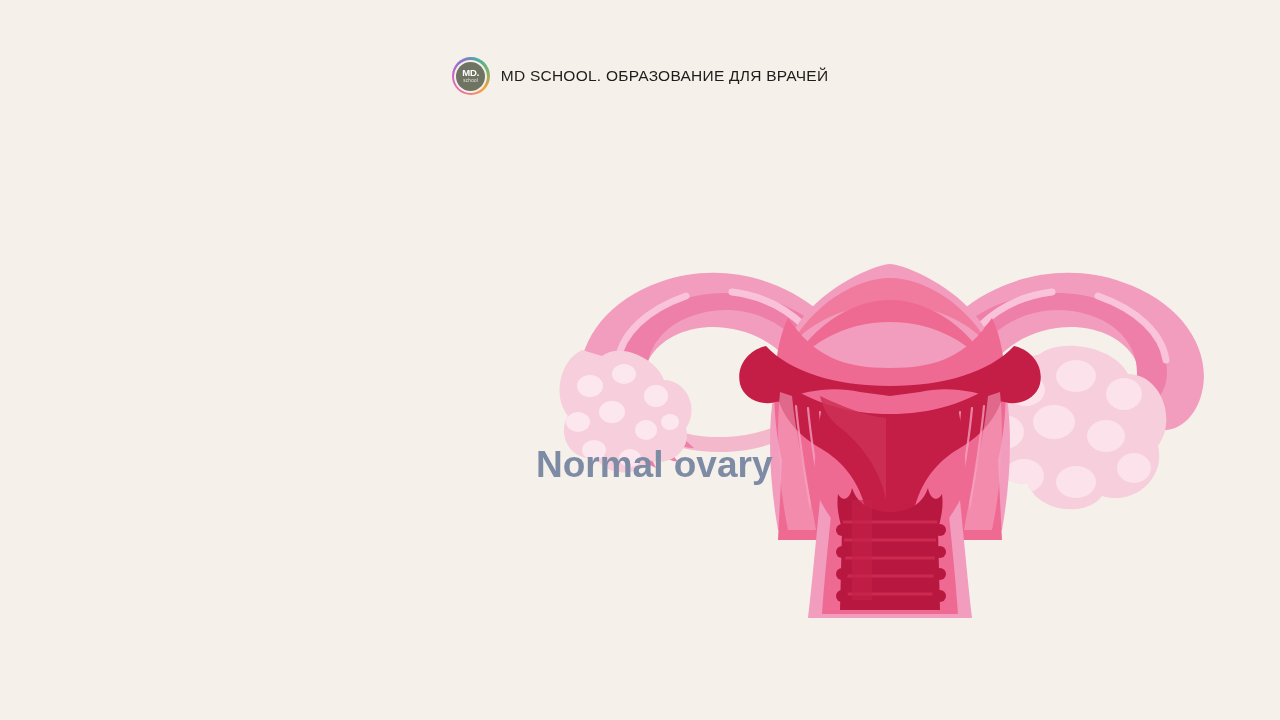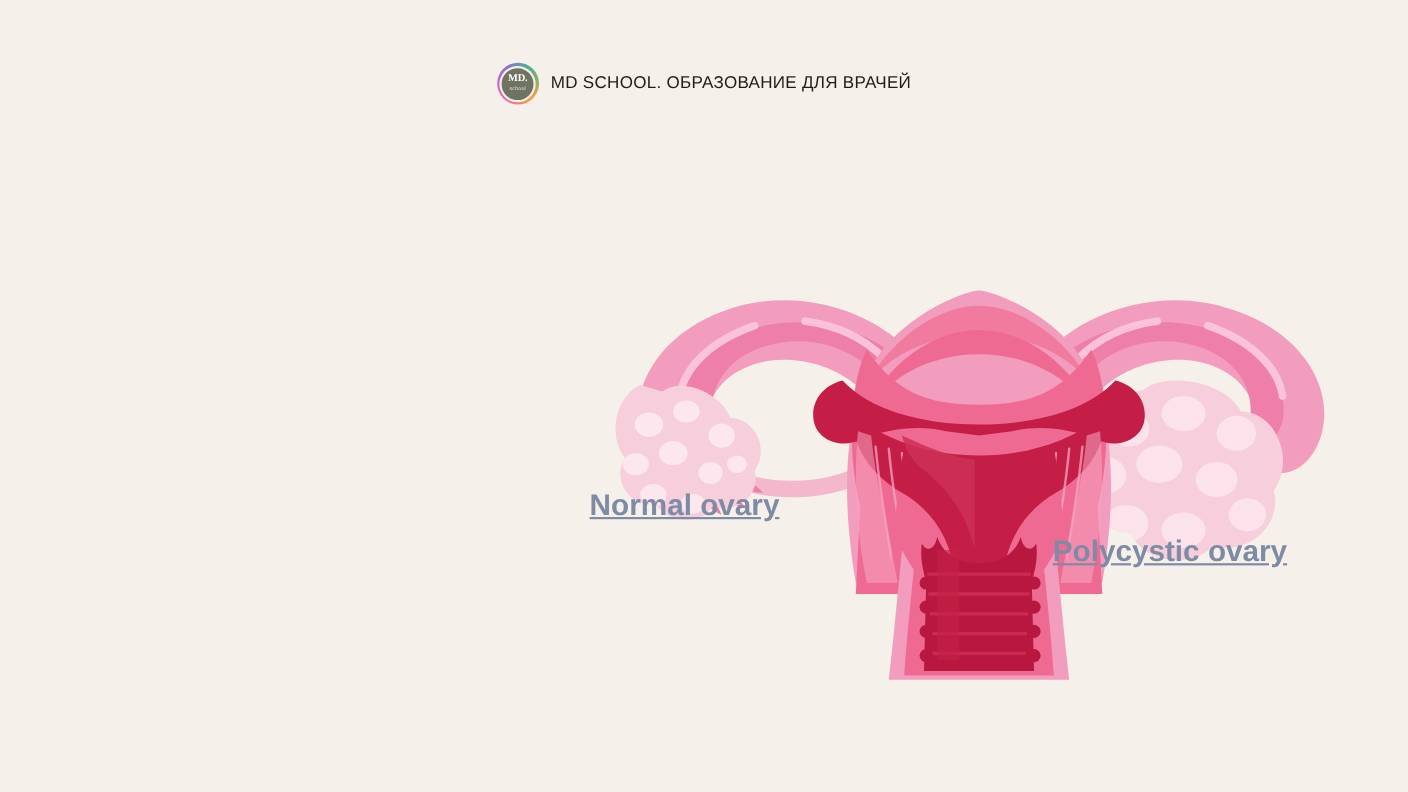--- a/index.html
+++ b/index.html
@@ -62,21 +62,20 @@
     flex-direction: column;
     align-items: center;
     justify-content: center;
     line-height: 1;
   }
   #brand-logo .disc .md {
     color: #FFFFFF;
     font-size: 9.5px;
     font-weight: bold;
     letter-spacing: -0.2px;
-    font-family: Liberation Serif, serif;
   }
   #brand-logo .disc .school {
     color: #E8E6DE;
     font-size: 4.6px;
     letter-spacing: 0.3px;
     margin-top: 1px;
   }
   #brand-text {
     color: #1D1D1B;
     font-size: 15.5px;
@@ -104,24 +103,23 @@
     top: 200px;
     width: 740px;
     height: 430px;
   }
   #figure svg { display: block; width: 100%; height: 100%; }
 
   
   .caption {
     position: absolute;
     color: #7E8BA5;
-    font-size: 27px;
+    font-size: 37px;
     font-weight: bold;
     white-space: nowrap;
-    text-decoration: underline;
   }
   #caption-normal { left: 536px; top: 444px; }
   #caption-poly   { left: 957px; top: 486px; }
 </style>
 </head>
 <body>
 
 <div id="slide">
 
   <div id="brand">
@@ -311,15 +309,14 @@
           <circle cx="420" cy="330" r="6"></circle>
             <circle cx="420" cy="352" r="6"></circle>
           <circle cx="420" cy="374" r="6"></circle>
             <circle cx="420" cy="396" r="6"></circle>
         </g>
       </g>
     </svg>
   </div>
 
   <div class="caption" id="caption-normal">Normal ovary</div>
-  <div class="caption" id="caption-poly">Polycystic ovary</div>
 
 </div>
 
 </body></html>

